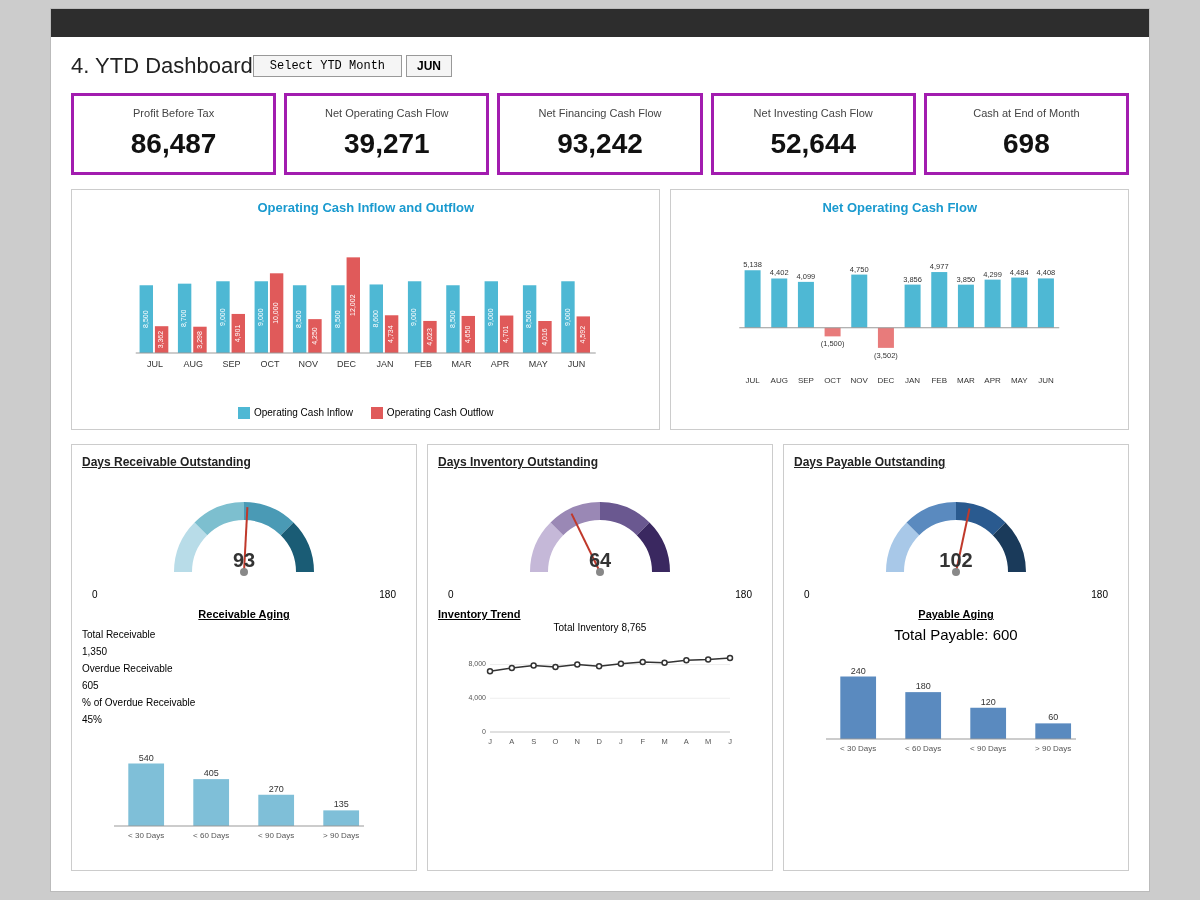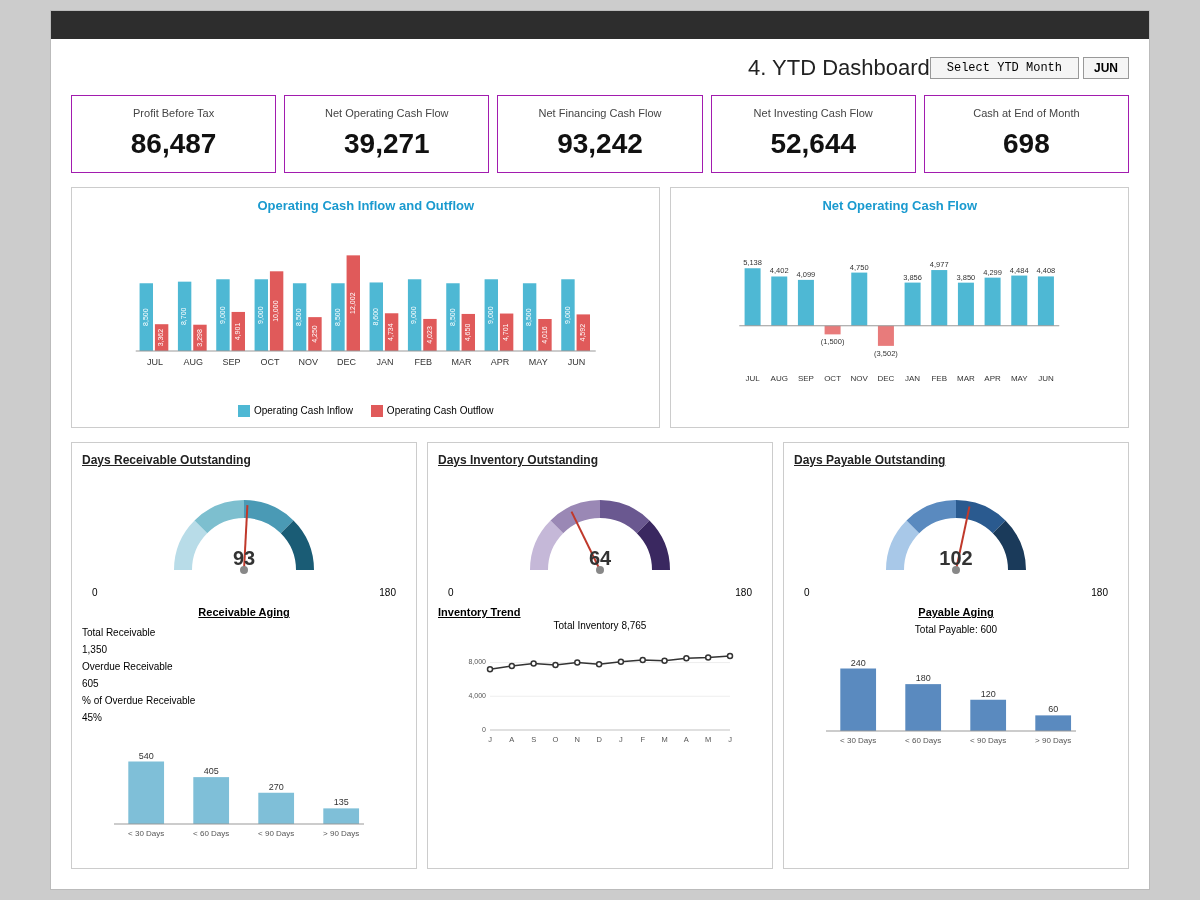--- a/index.html
+++ b/index.html
@@ -20,21 +20,21 @@
     }
     .top-bar {
       background: #2d2d2d;
       height: 28px;
     }
     .dashboard-body {
       padding: 16px 20px 20px;
     }
     .header-row {
       display: flex;
-      justify-content: flex-end;
+      justify-content: flex-start;
       align-items: center;
       margin-bottom: 14px;
     }
     .dashboard-title {
       font-size: 22px;
       font-weight: normal;
       color: #222;
     }
     .ytd-selector {
       display: flex;
@@ -57,21 +57,21 @@
     }
 
     
     .kpi-row {
       display: flex;
       gap: 8px;
       margin-bottom: 14px;
     }
     .kpi-card {
       flex: 1;
-      border: 1px solid #a21caf;
+      border: 3px solid #a21caf;
       padding: 10px 14px 12px;
       text-align: center;
     }
     .kpi-card-label {
       font-size: 11px;
       color: #444;
       margin-bottom: 8px;
       line-height: 1.3;
     }
     .kpi-card-value {
@@ -185,21 +185,21 @@
       font-weight: bold;
       text-decoration: underline;
       margin-bottom: 2px;
     }
     .trend-subtitle {
       font-size: 10px;
       text-align: center;
       margin-bottom: 4px;
     }
     .payable-total {
-      font-size: 10px;
+      font-size: 15px;
       text-align: center;
       margin-bottom: 6px;
     }
   </style>
 </head>
 <body>
 
 <div class="dashboard-wrapper">
   <div class="top-bar"></div>
   <div class="dashboard-body">

